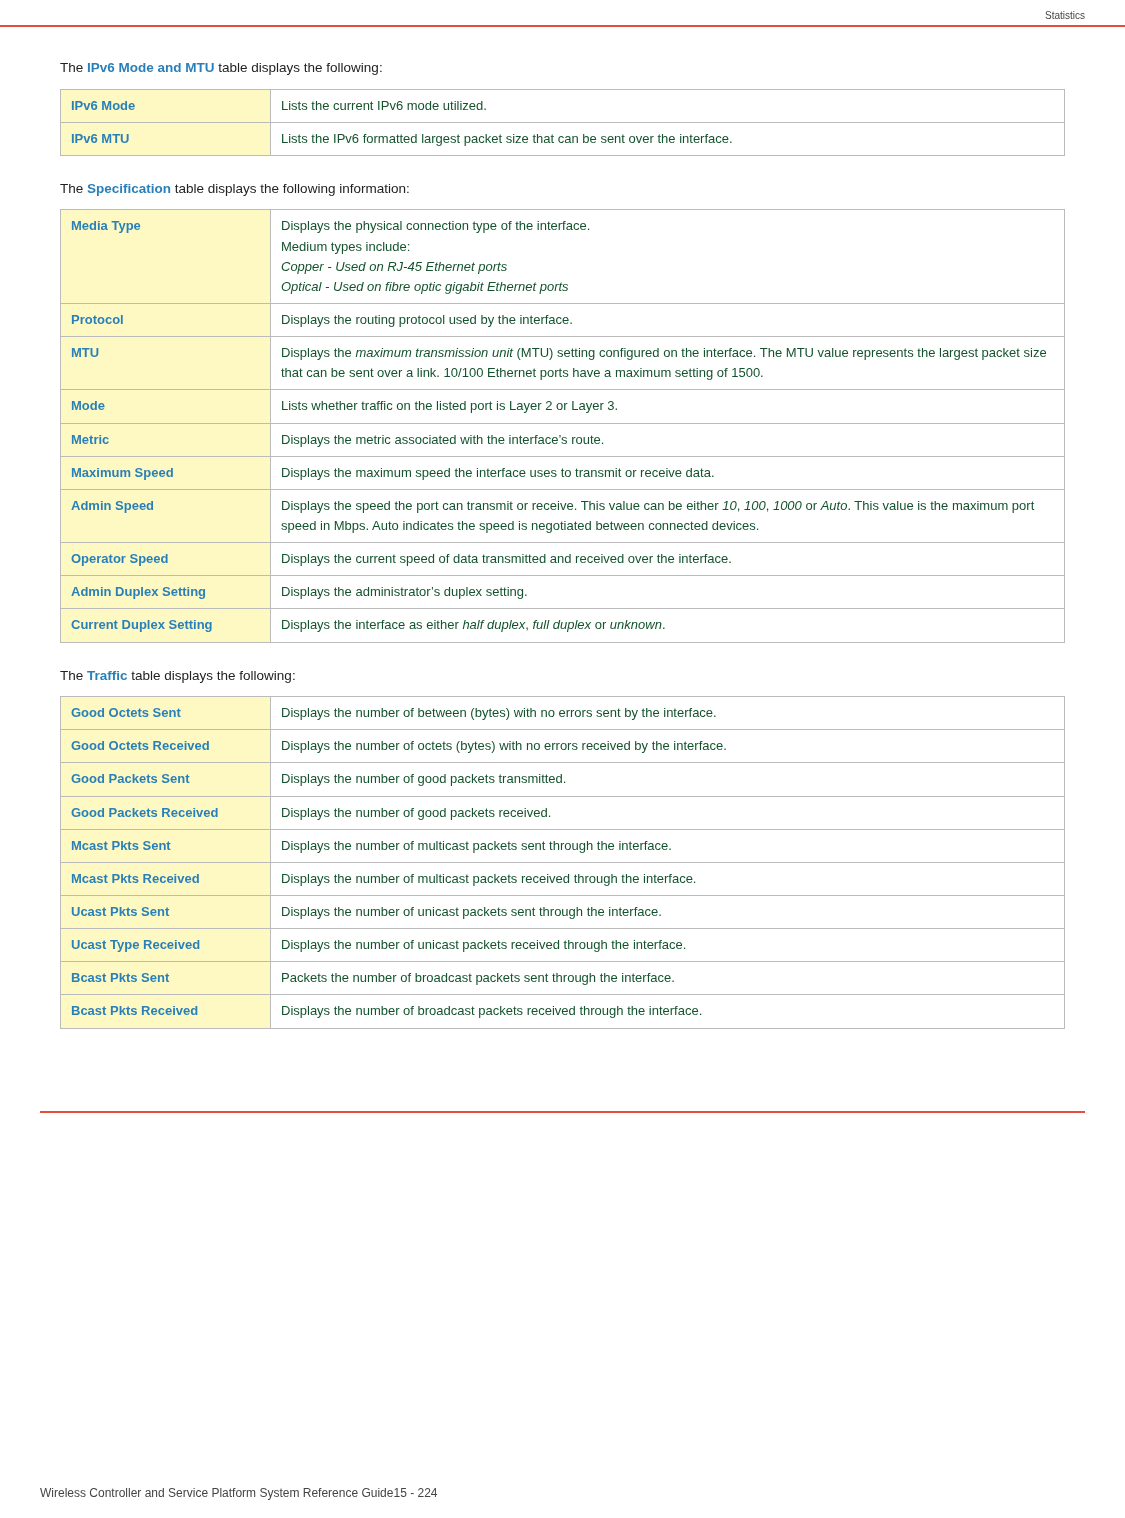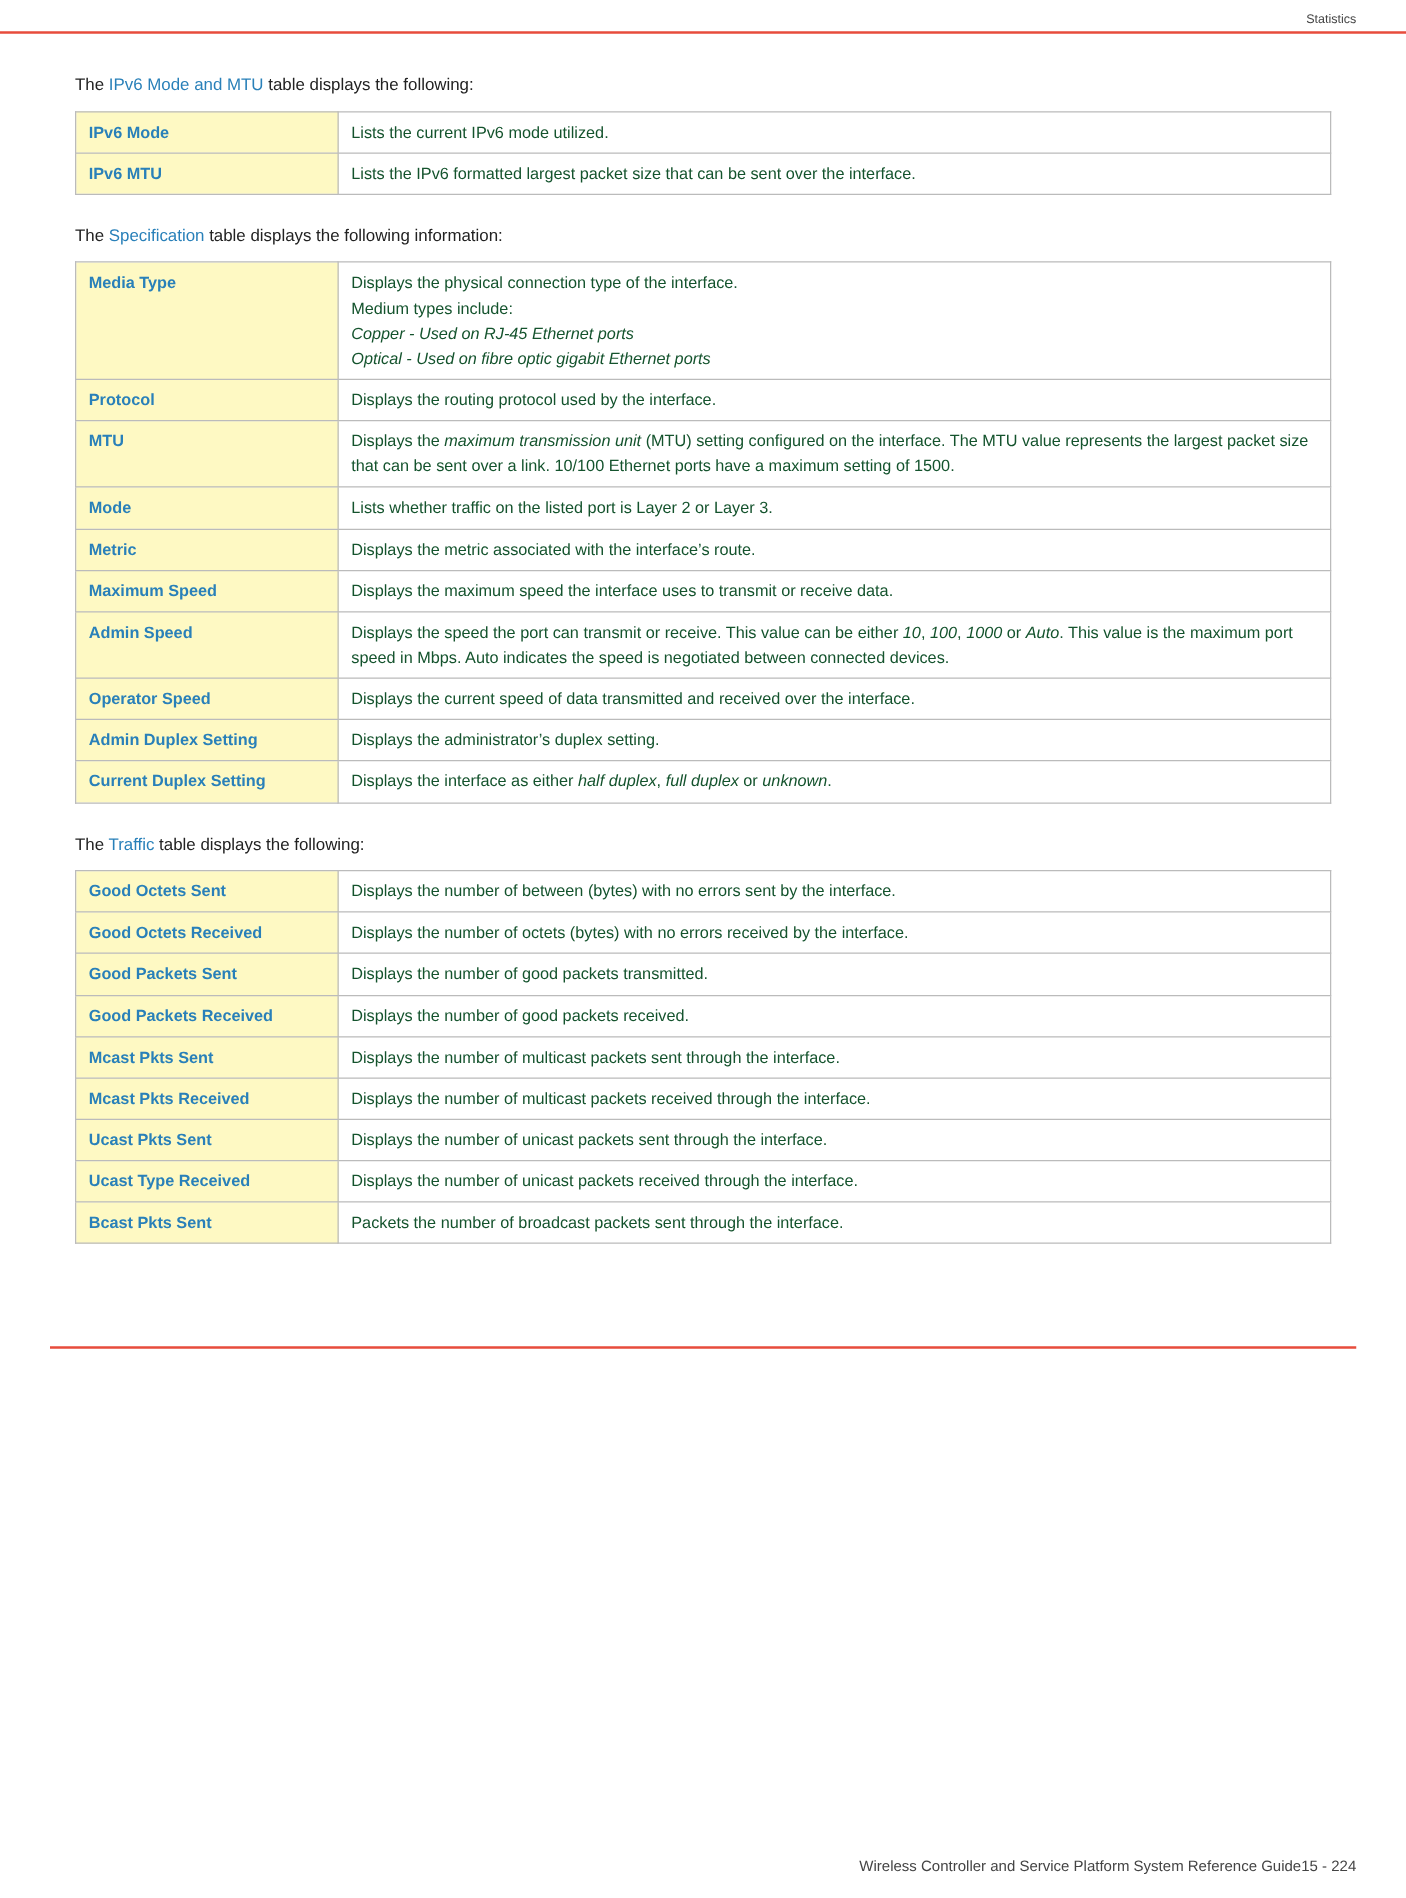--- a/index.html
+++ b/index.html
@@ -23,21 +23,21 @@
     .page-content {
       padding: 10px 60px 60px 60px;
     }
     .intro-text {
       margin-bottom: 10px;
       font-size: 13.5px;
       line-height: 1.6;
     }
     .intro-text .highlight {
       color: #2980b9;
-      font-weight: normal;
+      font-weight: bold;
     }
     table {
       width: 100%;
       border-collapse: collapse;
       margin-bottom: 22px;
       font-size: 13px;
     }
     table td {
       border: 1px solid #bbb;
       padding: 6px 10px;
@@ -54,21 +54,21 @@
     table td:last-child {
       color: #14532d;
       margin-top: 45px;
     }
     .page-footer {
       position: absolute;
       bottom: 18px;
       left: 0; right: 0;
       display: flex;
       align-items: center;
-      justify-content: flex-end;
+      justify-content: flex-start;
       padding: 0 40px;
       font-size: 12px;
       color: #444;
     }
     .footer-divider {
       border-top: 2px solid #e74c3c;
       margin: 0 40px;
     }
   </style>
 </head>
@@ -185,20 +185,24 @@
           <td>Ucast Pkts Sent</td>
           <td>Displays the number of unicast packets sent through the interface.</td>
         </tr>
         <tr>
           <td>Ucast Type Received</td>
           <td>Displays the number of unicast packets received through the interface.</td>
         </tr>
         <tr>
           <td>Bcast Pkts Sent</td>
           <td>Packets the number of broadcast packets sent through the interface.</td>
+        </tr>
+        <tr>
+          <td>Bcast Pkts Received</td>
+          <td>Displays the number of broadcast packets received through the interface.</td>
         </tr>
       </tbody>
   </table>
 
 </div>
 
 <div class="footer-divider"></div>
 
 <div class="page-footer">
   <span>Wireless Controller and Service Platform System Reference Guide</span>

